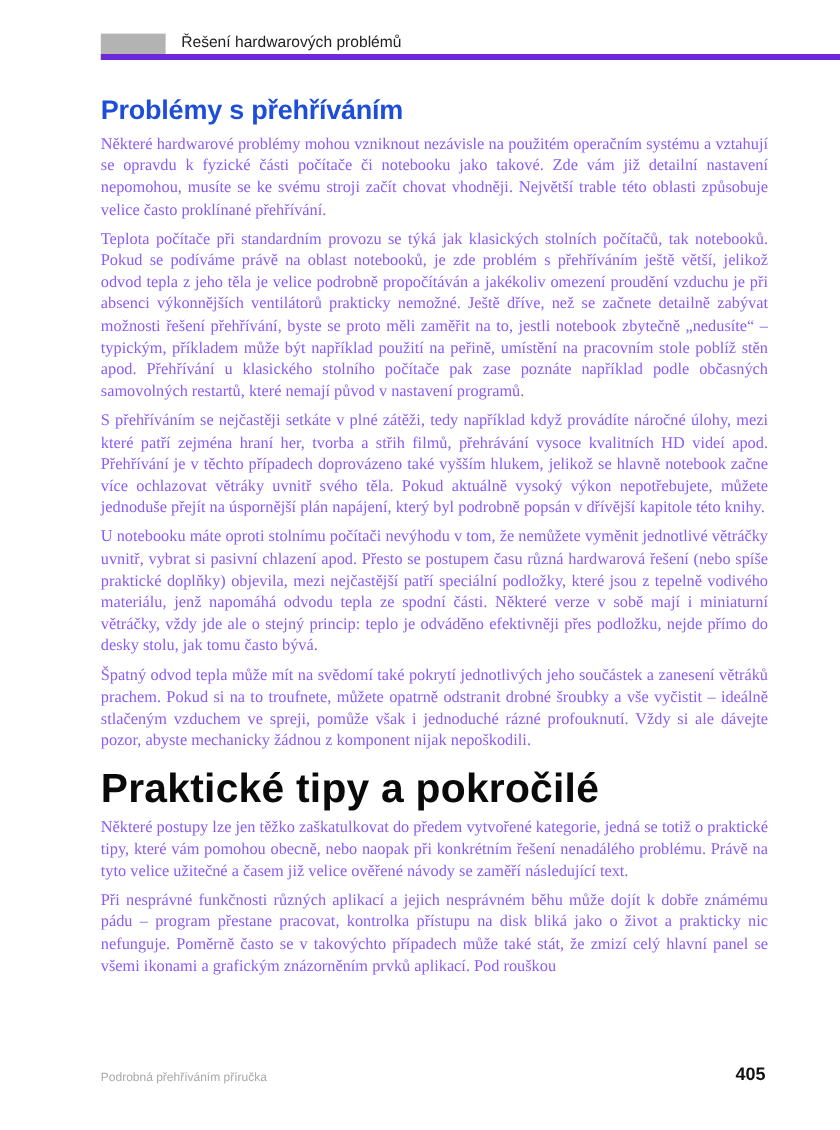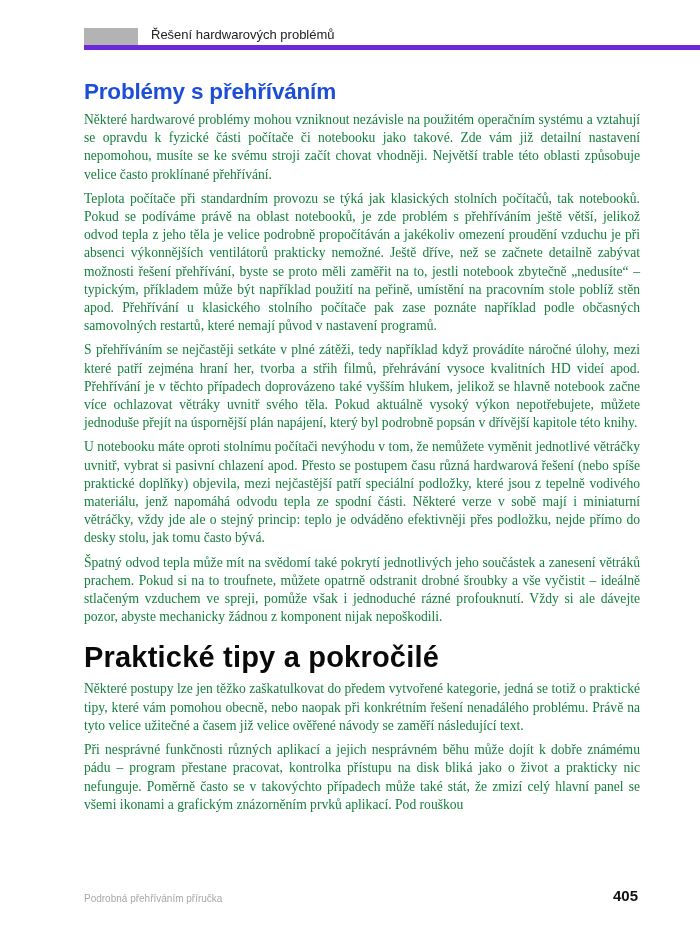--- a/index.html
+++ b/index.html
@@ -2,23 +2,23 @@
 <html><head>
 <meta charset="utf-8">
 <style>
   html, body { margin: 0; padding: 0; background: #ffffff; }
   body { width: 700px; height: 942px; position: relative; overflow: hidden; color: #111; }
   .header-bar { position: absolute; left: 84px; top: 28px; width: 616px; height: 17px; border-bottom: 5px solid #6d28d9; padding-left: 13px; }
   .header-block { position: absolute; left: 0; top: 0; width: 54px; height: 17px; background: #b3b3b3; }
   .header-title { position: absolute; left: 67px; top: -1px; font-family: "Liberation Sans", sans-serif; font-size: 13px; color: #222; white-space: nowrap; }
   .content { position: absolute; left: 84px; top: 78px; width: 556px; }
   h1.sec { font-family: "Liberation Sans", sans-serif; font-weight: bold; font-size: 22.5px; margin: 0 0 5px 0; letter-spacing: -0.2px; color: #1d4ed8; line-height: 28px; }
-  h1.chap { font-family: "Liberation Sans", sans-serif; font-weight: 900; font-size: 29px; margin: 14px 0 6px 0; line-height: 34px; letter-spacing: 0.2px; color: #0a0a0a; }
+  h1.chap { font-family: "Liberation Sans", sans-serif; font-weight: 900; font-size: 34px; margin: 14px 0 6px 0; line-height: 34px; letter-spacing: 0.2px; color: #0a0a0a; }
   h2.sub { font-family: "Liberation Sans", sans-serif; font-weight: bold; font-size: 21.5px; margin: 10px 0 4px 0; line-height: 26px; color: #111; letter-spacing: -0.2px;}
-  p { font-family: "Liberation Serif", serif; font-size: 13.6px; line-height: 18.2px; margin: 0 0 6px 0; text-align: justify; color: #15803d; }
+  p { font-family: "Liberation Serif", serif; font-size: 13.6px; line-height: 18.2px; margin: 0 0 6px 0; text-align: justify; color: #8b5cf6; }
   .footer-left { position: absolute; left: 84px; top: 893px; font-family: "Liberation Sans", sans-serif; font-size: 10px; color: #a8a8a8; }
   .footer-right { position: absolute; right: 62px; top: 887px; font-family: "Liberation Sans", sans-serif; font-weight: bold; font-size: 15px; color: #111; }
 </style>
 </head>
 <body>
 
 <div class="header-bar">
   <div class="header-block"></div>
   <div class="header-title">Řešení hardwarových problémů</div>
 </div>

